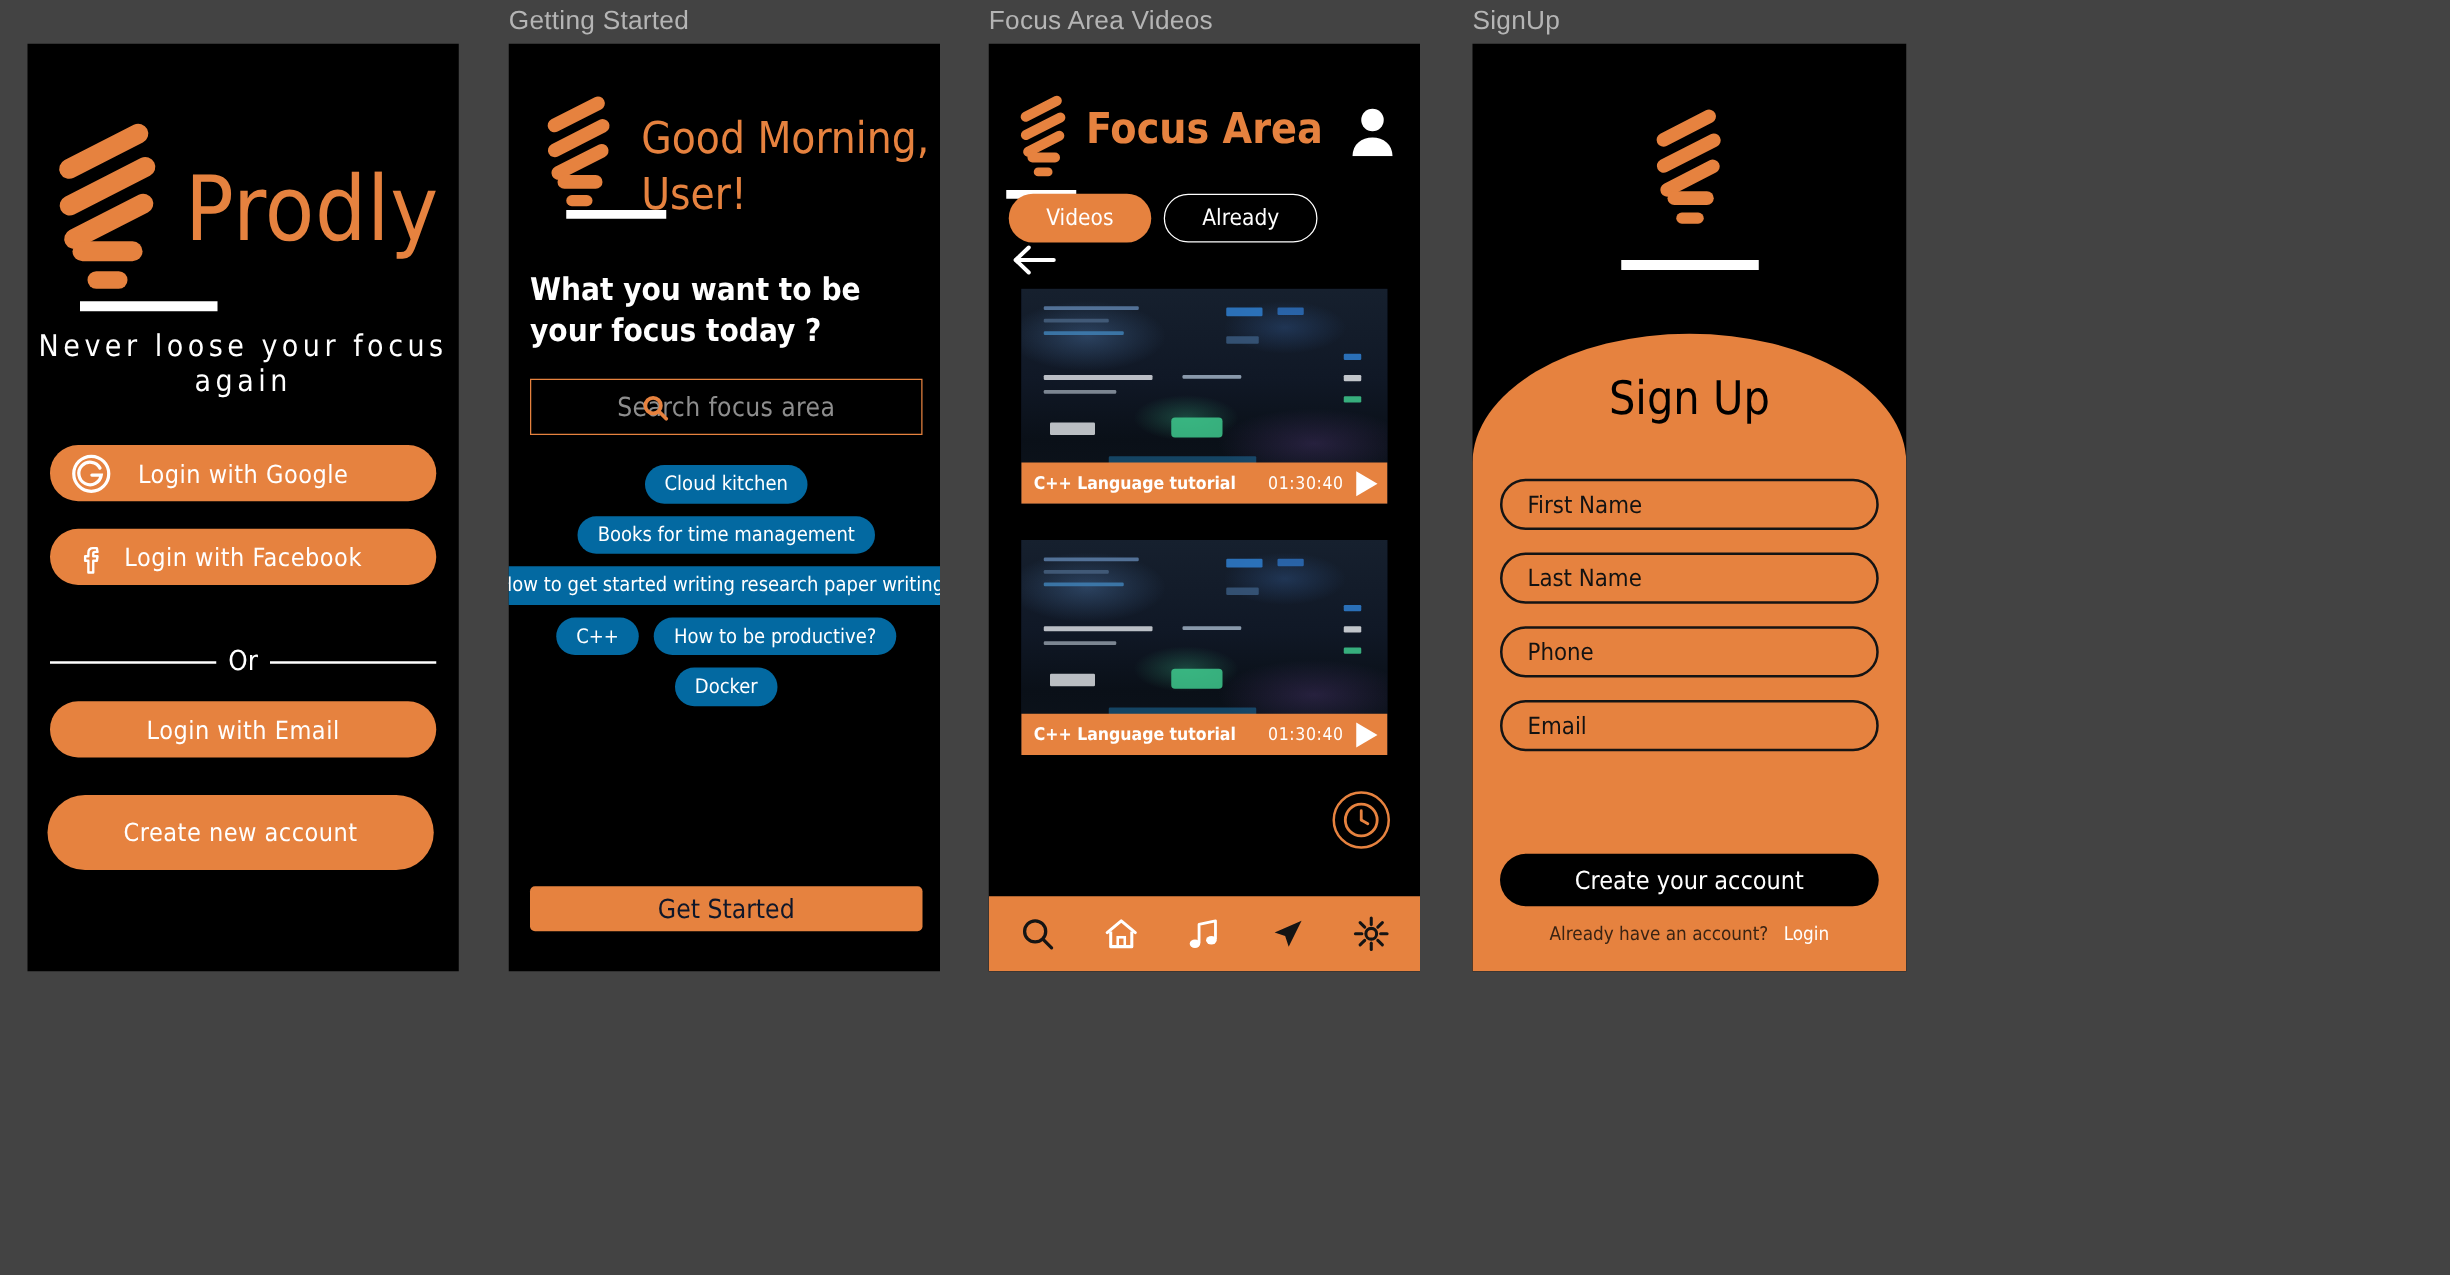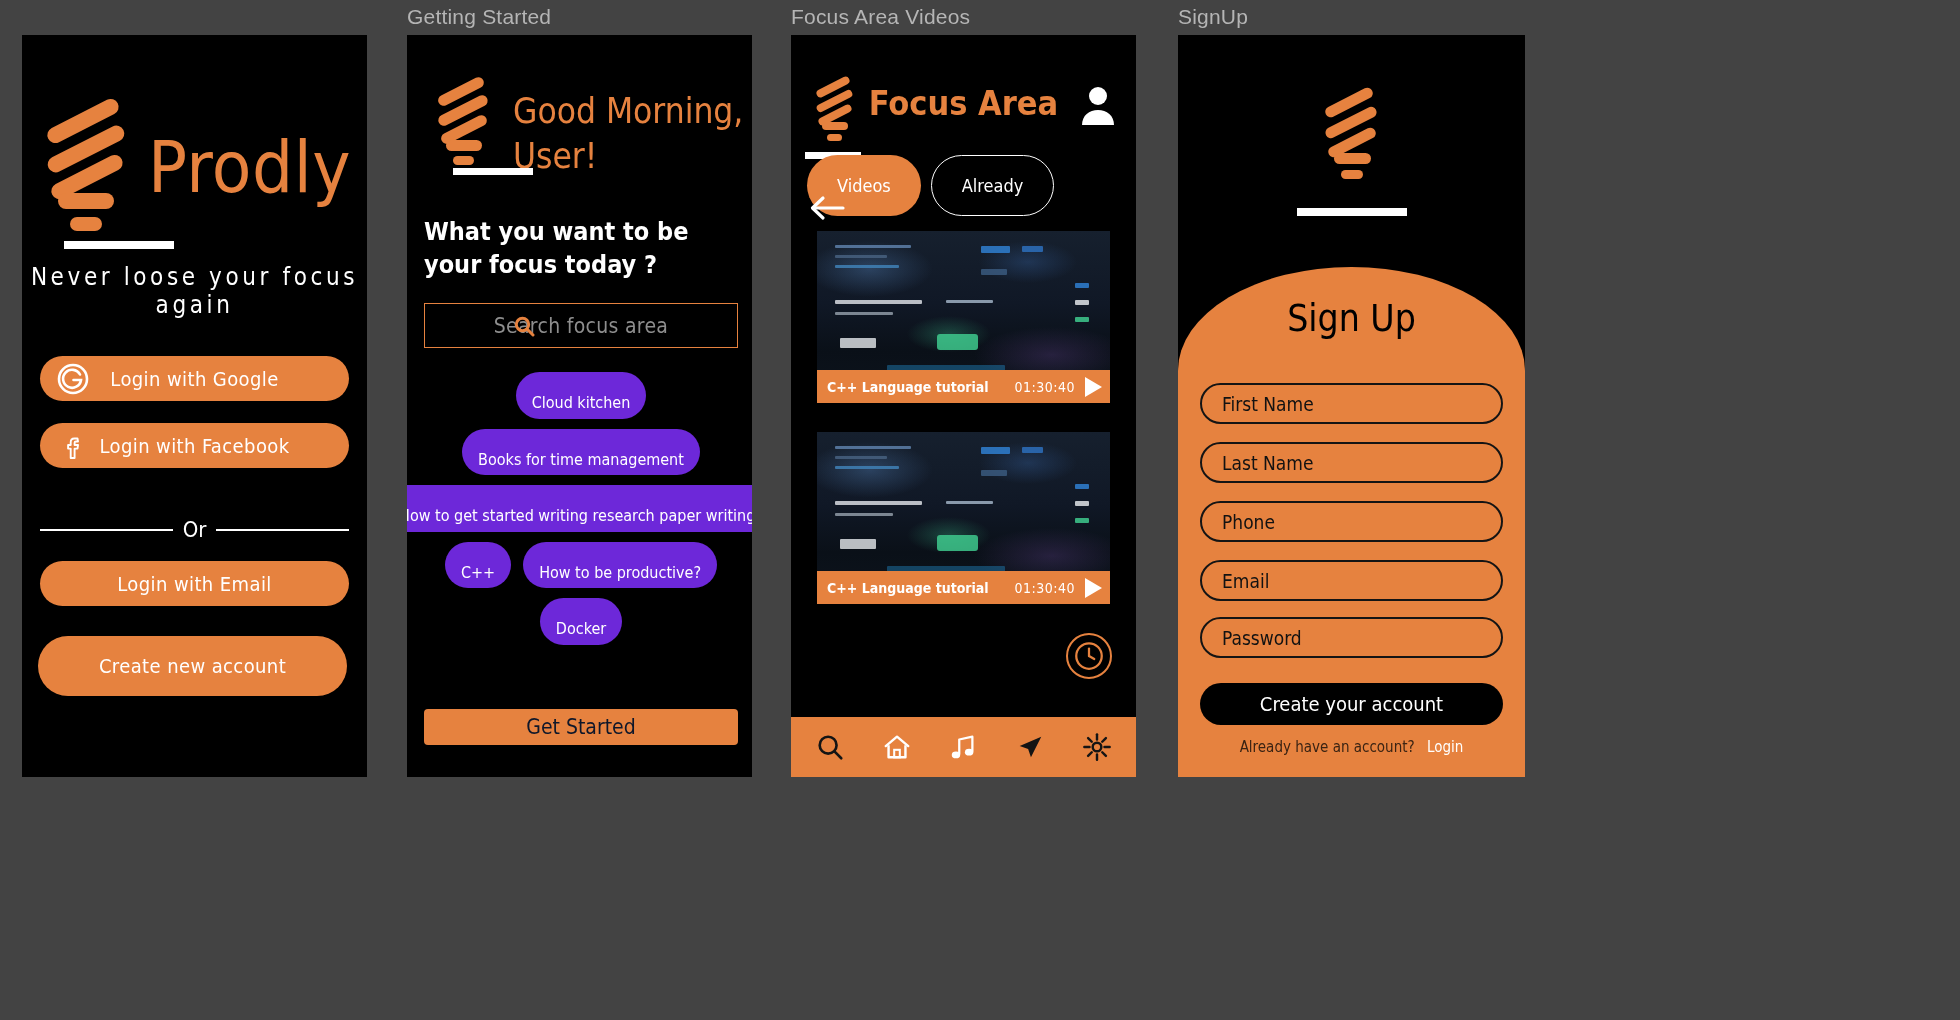--- a/index.html
+++ b/index.html
@@ -95,22 +95,22 @@
   }
   #s2 .search-glyph {
     position: absolute; left: 50%; top: 50%; transform: translate(-68px,-50%);
     width: 22px; height: 22px;
   }
   #s2 .tagcloud {
     position: absolute; left: 16px; top: 337px; width: 316px;
     display: flex; flex-wrap: wrap; gap: 10px 12px; justify-content: center;
   }
   .tag {
-    background: #6d28d9; color: #fff; border-radius: 999px;
-    padding: 22px 16px 7px; font-size: 16px; white-space: nowrap;
+    background: #0369a1; color: #fff; border-radius: 999px;
+    padding: 6px 16px 7px; font-size: 16px; white-space: nowrap;
     line-height: 1.1;
   }
   #s2 .get-started {
     position: absolute; left: 17px; bottom: 32px; width: 314px; height: 36px;
     background: #e6823f; color: #0f172a; border-radius: 4px;
     display: flex; align-items: center; justify-content: center; font-size: 21px;
   }
 
   
   #s3 { left: 791px; top: 35px; width: 345px; height: 742px; }
@@ -119,21 +119,21 @@
     color: #e6823f; font-size: 34px; font-weight: bold;
     font-family: "DejaVu Sans Condensed", "Liberation Sans", sans-serif;
   }
   #s3 .avatar-btn {
     position: absolute; right: 20px; top: 50px; width: 36px; height: 40px;
   }
   #s3 .seg {
     position: absolute; left: 16px; top: 120px; display: flex; gap: 10px;
   }
   .seg-btn {
-    border-radius: 999px; padding: 19px 30px; font-size: 18px;
+    border-radius: 999px; padding: 8px 30px; font-size: 18px;
     display: flex; align-items: center; justify-content: center;
   }
   .seg-btn.active { background: #e6823f; color: #fff; }
   .seg-btn.inactive { background: #000; color: #fff; border: 1.5px solid #fff; }
   #s3 .back-arrow {
     position: absolute; left: 18px; top: 158px; width: 36px; height: 30px;
   }
   .video-card {
     position: absolute; left: 26px; width: 293px; height: 172px;
     overflow: hidden; background: #0b1220;
@@ -470,21 +470,20 @@
     <div style="position:absolute;left:119px;top:173px;width:110px;height:8px;background:#fff;"></div>
 
     <div class="orange-panel"></div>
 
     <div class="signup-title">Sign Up</div>
 
     <div class="field" style="top:348px;">First Name</div>
     <div class="field" style="top:407px;">Last Name</div>
     <div class="field" style="top:466px;">Phone</div>
     <div class="field" style="top:525px;">Email</div>
-    <div class="field" style="top:582px;">Password</div>
 
     <div class="create-btn">
       <span>Create your account</span>
     </div>
 
     <div class="already">
       <span>Already have an account?</span>
       <span class="login-link">Login</span>
     </div>
   </div>

